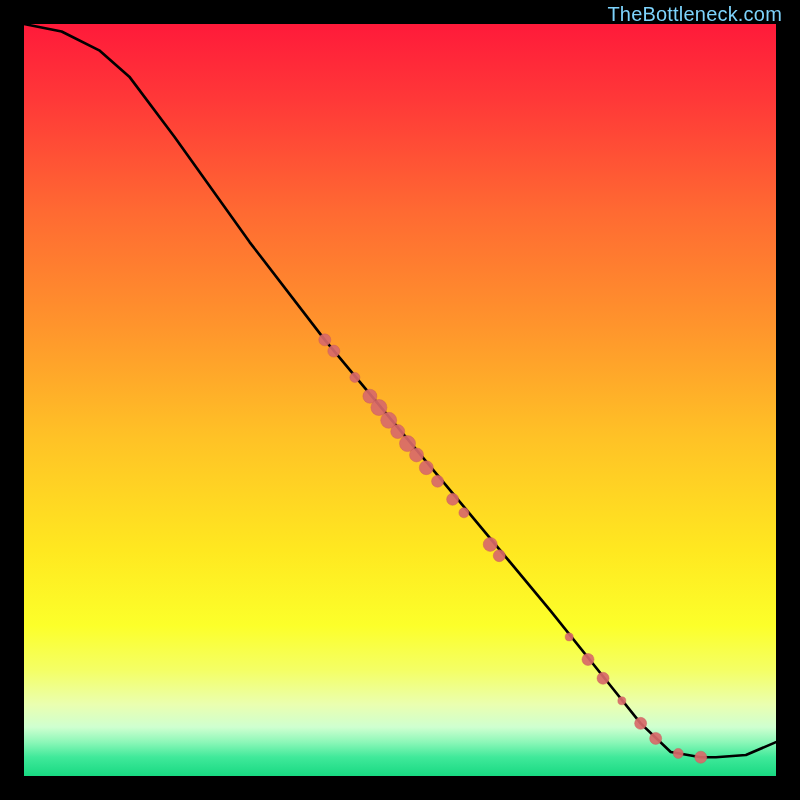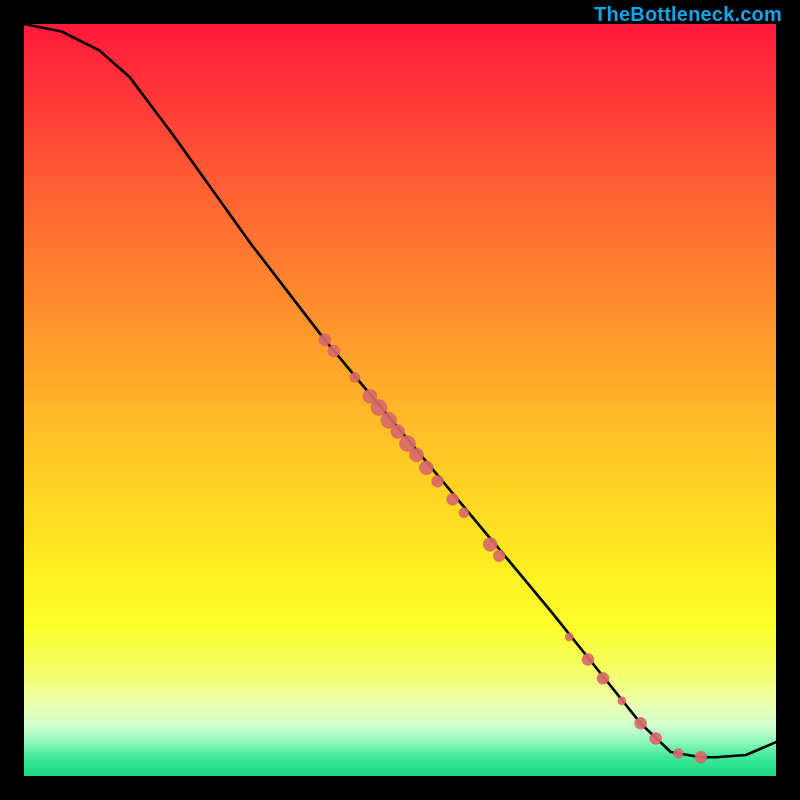--- a/index.html
+++ b/index.html
@@ -8,23 +8,23 @@
     height: 800px;
     background: #000000;
     position: relative;
     overflow: hidden;
     font-family: Arial, Helvetica, sans-serif;
   }
   .watermark {
     position: absolute;
     top: 3px;
     right: 18px;
-    color: #0ea5e9;
+    color: #7dd3fc;
     font-size: 20px;
-    font-weight: 700;
+    font-weight: 400;
     z-index: 10;
     letter-spacing: 0.2px;
   }
   .plot-area {
     position: absolute;
     left: 24px;
     top: 24px;
     width: 752px;
     height: 752px;
   }

